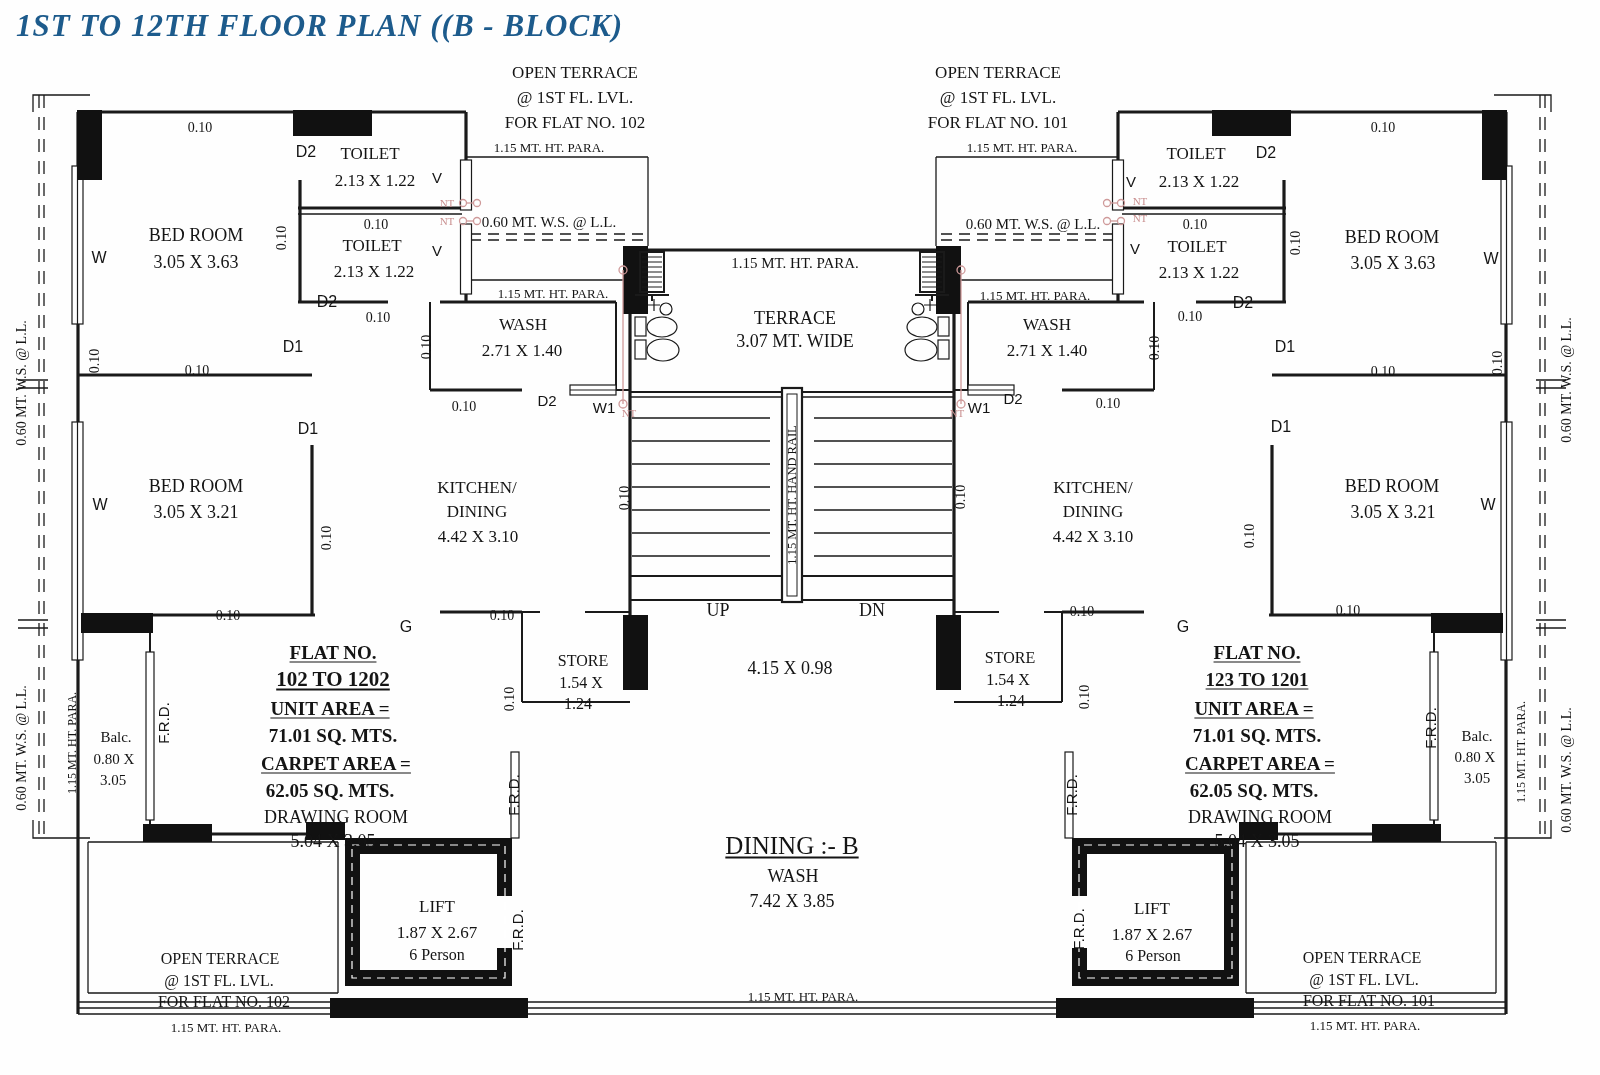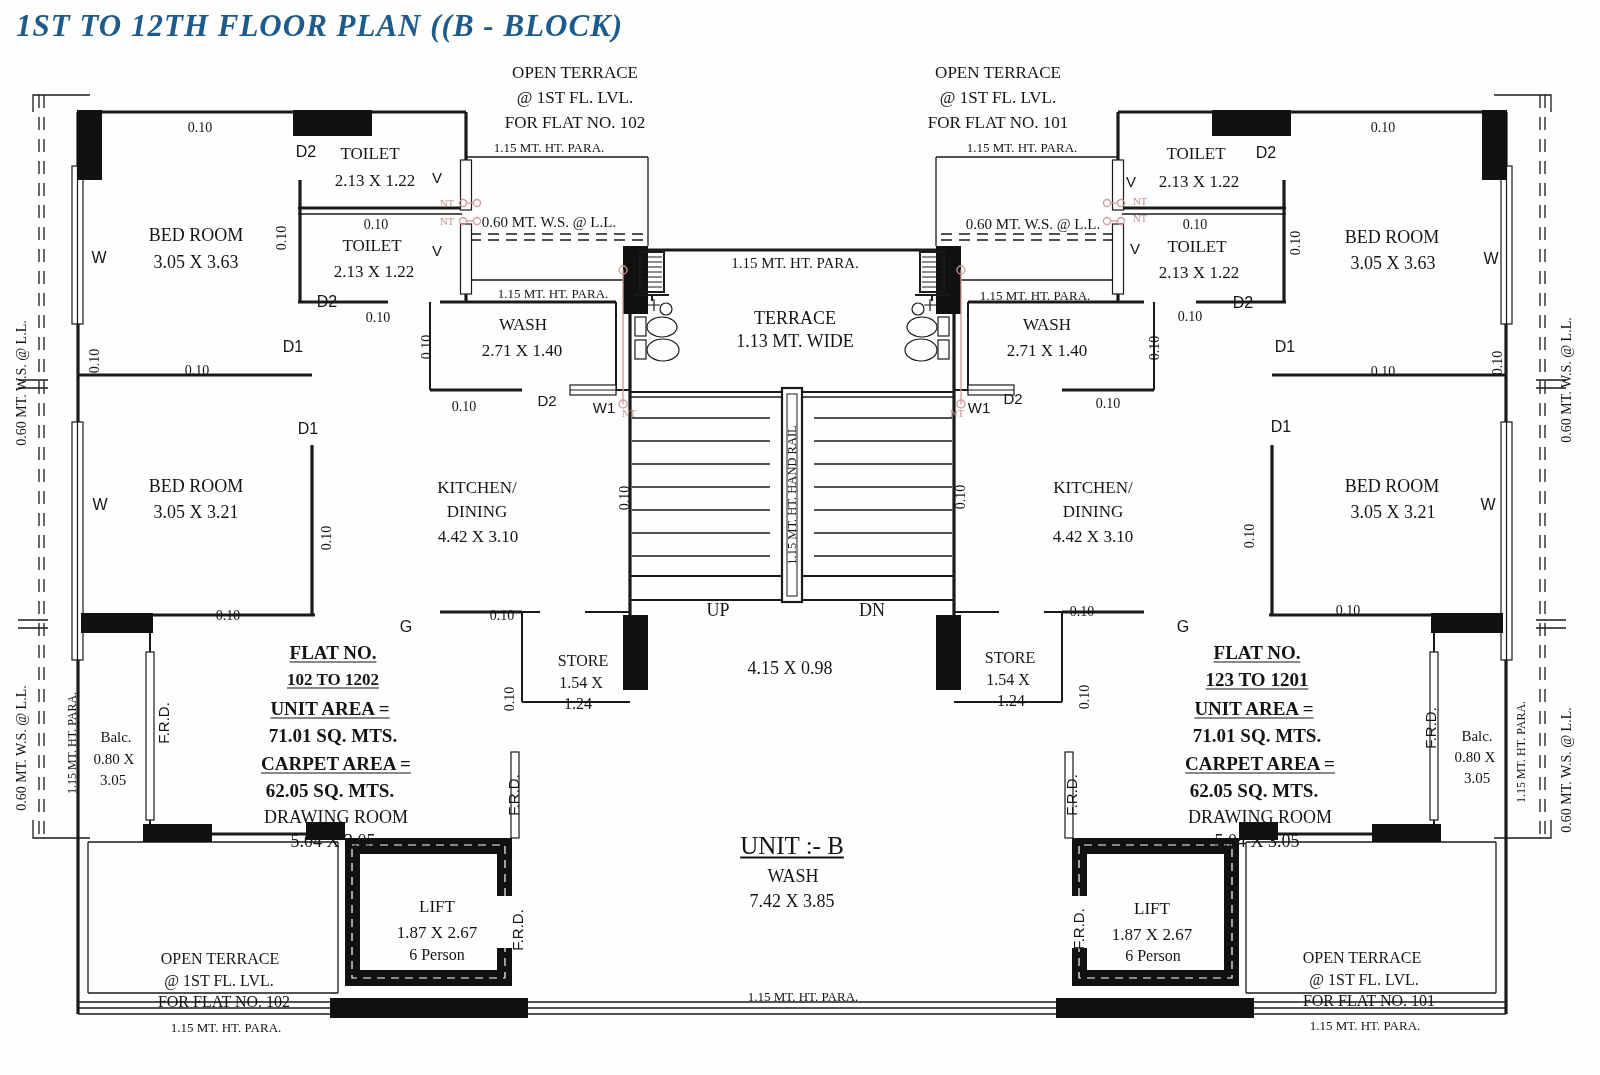--- a/index.html
+++ b/index.html
@@ -131,21 +131,21 @@
       <div class="lbl" style="left: 998px; top: 97px; font-size: 17px;">@ 1ST FL. LVL.</div>
       <div class="lbl" style="left: 998px; top: 122px; font-size: 17px;">FOR FLAT NO. 101</div>
       <div class="lbl" style="left: 549px; top: 147px; font-size: 13px;">1.15 MT. HT. PARA.</div>
       <div class="lbl" style="left: 1022px; top: 147px; font-size: 13px;">1.15 MT. HT. PARA.</div>
       <div class="lbl" style="left: 549px; top: 222px; font-size: 15px;">0.60 MT. W.S. @ L.L.</div>
       <div class="lbl" style="left: 1033px; top: 224px; font-size: 15px;">0.60 MT. W.S. @ L.L.</div>
       <div class="lbl" style="left: 553px; top: 293px; font-size: 13px;">1.15 MT. HT. PARA.</div>
       <div class="lbl" style="left: 1035px; top: 295px; font-size: 13px;">1.15 MT. HT. PARA.</div>
       <div class="lbl" style="left: 795px; top: 263px; font-size: 15px;">1.15 MT. HT. PARA.</div>
       <div class="lbl" style="left: 795px; top: 318px; font-size: 18px;">TERRACE</div>
-      <div class="lbl" style="left: 795px; top: 341px; font-size: 18px;">1.13 MT. WIDE</div>
+      <div class="lbl" style="left: 795px; top: 341px; font-size: 18px;">3.07 MT. WIDE</div>
       <div class="lbl" style="left: 196px; top: 235px; font-size: 18px;">BED ROOM</div>
       <div class="lbl" style="left: 196px; top: 262px; font-size: 18px;">3.05 X 3.63</div>
       <div class="lbl sans" style="left: 99px; top: 258px; font-size: 16px;">W</div>
       <div class="lbl" style="left: 1392px; top: 237px; font-size: 18px;">BED ROOM</div>
       <div class="lbl" style="left: 1393px; top: 263px; font-size: 18px;">3.05 X 3.63</div>
       <div class="lbl sans" style="left: 1491px; top: 259px; font-size: 16px;">W</div>
       <div class="lbl" style="left: 370px; top: 153px; font-size: 17px;">TOILET</div>
       <div class="lbl" style="left: 375px; top: 180px; font-size: 17px;">2.13 X 1.22</div>
       <div class="lbl sans" style="left: 306px; top: 152px; font-size: 16px;">D2</div>
       <div class="lbl sans" style="left: 437px; top: 177px; font-size: 15px;">V</div>
@@ -215,21 +215,21 @@
       <div class="lbl" style="left: 872px; top: 610px; font-size: 18px;">DN</div>
       <div class="lbl rot" style="left: 792px; top: 495px; font-size: 12.5px;">1.15 MT. HT. HAND RAIL</div>
       <div class="lbl" style="left: 790px; top: 668px; font-size: 18px;">4.15 X 0.98</div>
       <div class="lbl" style="left: 583px; top: 661px; font-size: 16px;">STORE</div>
       <div class="lbl" style="left: 581px; top: 683px; font-size: 16px;">1.54 X</div>
       <div class="lbl" style="left: 578px; top: 704px; font-size: 16px;">1.24</div>
       <div class="lbl" style="left: 1010px; top: 658px; font-size: 16px;">STORE</div>
       <div class="lbl" style="left: 1008px; top: 680px; font-size: 16px;">1.54 X</div>
       <div class="lbl" style="left: 1011px; top: 701px; font-size: 16px;">1.24</div>
       <div class="lbl b u" style="left: 333px; top: 652px; font-size: 19px;">FLAT NO.</div>
-      <div class="lbl b u" style="left: 333px; top: 679px; font-size: 17px;">102 TO 1202</div>
+      <div class="lbl b u" style="left: 333px; top: 679px; font-size: 21px;">102 TO 1202</div>
       <div class="lbl b u" style="left: 330px; top: 708px; font-size: 19px;">UNIT AREA =</div>
       <div class="lbl b" style="left: 333px; top: 735px; font-size: 19px;">71.01 SQ. MTS.</div>
       <div class="lbl b u" style="left: 336px; top: 763px; font-size: 19px;">CARPET AREA =</div>
       <div class="lbl b" style="left: 330px; top: 790px; font-size: 19px;">62.05 SQ. MTS.</div>
       <div class="lbl" style="left: 336px; top: 817px; font-size: 18px;">DRAWING ROOM</div>
       <div class="lbl" style="left: 333px; top: 841px; font-size: 18px;">5.04 X 3.05</div>
       <div class="lbl sans" style="left: 406px; top: 627px; font-size: 16px;">G</div>
       <div class="lbl b u" style="left: 1257px; top: 652px; font-size: 19px;">FLAT NO.</div>
       <div class="lbl b u" style="left: 1257px; top: 679px; font-size: 19px;">123 TO 1201</div>
       <div class="lbl b u" style="left: 1254px; top: 708px; font-size: 19px;">UNIT AREA =</div>
@@ -264,21 +264,21 @@
       <div class="lbl" style="left: 1152px; top: 934px; font-size: 17px;">1.87 X 2.67</div>
       <div class="lbl" style="left: 1153px; top: 956px; font-size: 16px;">6 Person</div>
       <div class="lbl" style="left: 220px; top: 959px; font-size: 16px;">OPEN TERRACE</div>
       <div class="lbl" style="left: 219px; top: 981px; font-size: 16px;">@ 1ST FL. LVL.</div>
       <div class="lbl" style="left: 224px; top: 1002px; font-size: 16px;">FOR FLAT NO. 102</div>
       <div class="lbl" style="left: 226px; top: 1027px; font-size: 13px;">1.15 MT. HT. PARA.</div>
       <div class="lbl" style="left: 1362px; top: 958px; font-size: 16px;">OPEN TERRACE</div>
       <div class="lbl" style="left: 1364px; top: 980px; font-size: 16px;">@ 1ST FL. LVL.</div>
       <div class="lbl" style="left: 1369px; top: 1001px; font-size: 16px;">FOR FLAT NO. 101</div>
       <div class="lbl" style="left: 1365px; top: 1025px; font-size: 13px;">1.15 MT. HT. PARA.</div>
-      <div class="lbl u" style="left: 792px; top: 845px; font-size: 25px;">UNIT :- B</div>
+      <div class="lbl u" style="left: 792px; top: 845px; font-size: 25px;">DINING :- B</div>
       <div class="lbl" style="left: 793px; top: 876px; font-size: 18px;">WASH</div>
       <div class="lbl" style="left: 792px; top: 901px; font-size: 18px;">7.42 X 3.85</div>
       <div class="lbl" style="left: 803px; top: 996px; font-size: 13px;">1.15 MT. HT. PARA.</div>
       <div class="lbl" style="left: 447px; top: 203px; font-size: 11px; color: rgb(201, 143, 143);">NT</div>
       <div class="lbl" style="left: 447px; top: 221px; font-size: 11px; color: rgb(201, 143, 143);">NT</div>
       <div class="lbl" style="left: 629px; top: 413px; font-size: 11px; color: rgb(201, 143, 143);">NT</div>
       <div class="lbl" style="left: 1140px; top: 201px; font-size: 11px; color: rgb(201, 143, 143);">NT</div>
       <div class="lbl" style="left: 1140px; top: 218px; font-size: 11px; color: rgb(201, 143, 143);">NT</div>
       <div class="lbl" style="left: 957px; top: 413px; font-size: 11px; color: rgb(201, 143, 143);">NT</div>
     </div>

